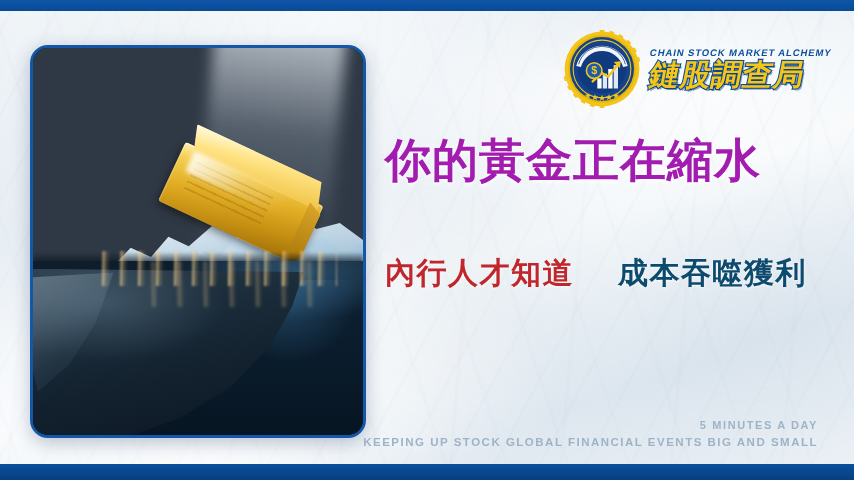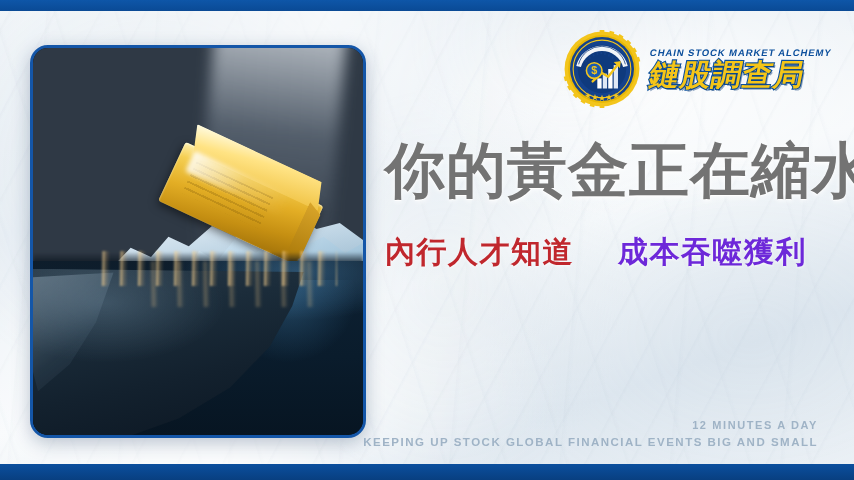--- a/index.html
+++ b/index.html
@@ -229,38 +229,38 @@
     -webkit-text-stroke:2.2px #0c4f9c;
     paint-order:stroke fill;
     text-shadow:2px 2px 0 rgba(10,60,120,.45);
   }
 
   
   .headline{
     position:absolute;left:385px;top:140px;width:450px;z-index:8;
   }
   .title-cn{
-    font-family:Liberation Serif, serif;
-    font-size:60px;font-weight:800;letter-spacing:1px;
-    color:#737373;line-height:1.06;white-space:nowrap;
+    font-family:Liberation Mono, monospace;
+    font-size:46px;font-weight:800;letter-spacing:1px;
+    color:#a21caf;line-height:1.06;white-space:nowrap;
     text-shadow:0 2px 5px rgba(255,255,255,.85), 0 1px 0 rgba(255,255,255,.9);
   }
   .subline{
-    margin-top:28px;display:flex;align-items:baseline;
+    margin-top:64px;display:flex;align-items:baseline;
     white-space:nowrap;
   }
   .sub-red{
     font-size:30px;font-weight:700;letter-spacing:1.5px;
     color:#c0272d;
     text-shadow:0 1px 3px rgba(255,255,255,.8);
   }
   .sub-gap{width:44px;flex:0 0 44px;}
   .sub-blue{
     font-size:30px;font-weight:700;letter-spacing:1.5px;
-    color:#6d28d9;
+    color:#0c4a6e;
     text-shadow:0 1px 3px rgba(255,255,255,.8);
   }
 
   
   .tagline{
     position:absolute;right:36px;bottom:32px;z-index:8;
     text-align:right;color:#9fb3c6;
   }
   .tag-1{
     font-size:11px;font-weight:600;letter-spacing:1.6px;
@@ -374,17 +374,17 @@
   <div class="headline">
     <div class="title-cn">你的黃金正在縮水</div>
     <div class="subline">
       <span class="sub-red">內行人才知道</span>
       <span class="sub-gap"></span>
       <span class="sub-blue">成本吞噬獲利</span>
     </div>
   </div>
 
   <div class="tagline">
-    <div class="tag-1">12 MINUTES A DAY</div>
+    <div class="tag-1">5 MINUTES A DAY</div>
     <div class="tag-2">KEEPING UP STOCK GLOBAL FINANCIAL EVENTS BIG AND SMALL</div>
   </div>
 
 </div>
 
 </body></html>

